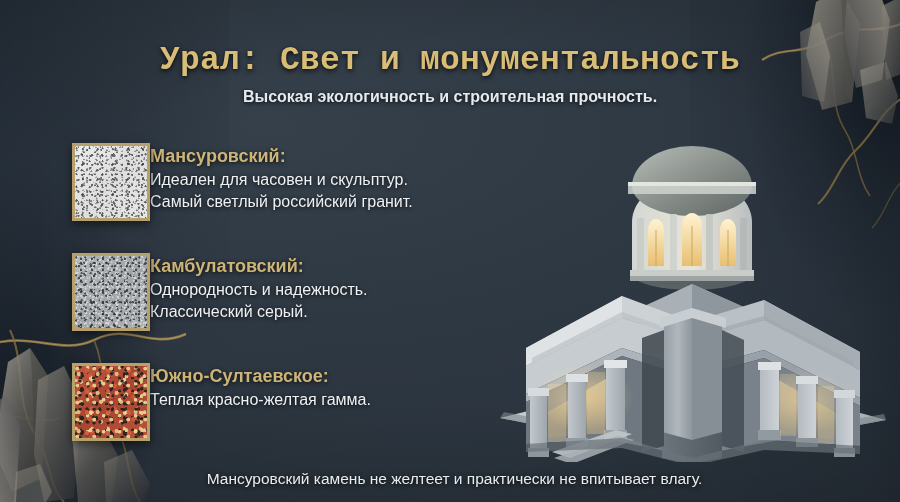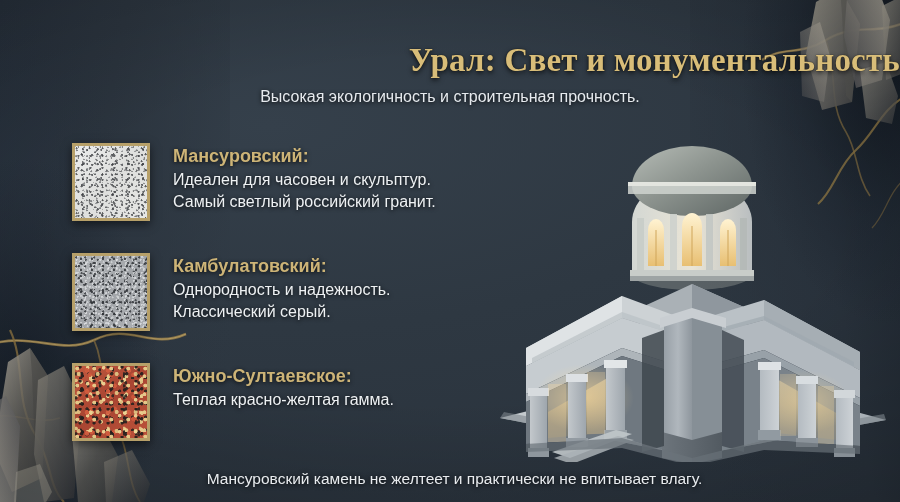--- a/index.html
+++ b/index.html
@@ -40,34 +40,34 @@
   .vein{position:absolute;pointer-events:none;}
   .vein svg{display:block;overflow:visible;}
 
   
   .crystal{position:absolute;pointer-events:none;}
   .crystal svg{display:block;}
 
   
   .title{
     position:absolute;left:0;right:0;top:42px;
-    text-align:right;
-    font-family:Liberation Serif, serif;
+    text-align:center;
+    font-family:Liberation Mono, monospace;
     font-weight:700;
     font-size:33px;
     letter-spacing:.2px;
     color:#d8bd79;
     text-shadow:0 2px 5px rgba(0,0,0,.75), 0 0 1px rgba(0,0,0,.9);
     white-space:nowrap;
   }
   .subtitle{
     position:absolute;left:0;right:0;top:88px;
     text-align:center;
     font-size:16px;
-    font-weight:400;
+    font-weight:700;
     color:#e6eaee;
     text-shadow:0 1px 4px rgba(0,0,0,.85);
     white-space:nowrap;
   }
 
   
   .stone-list{
     position:absolute;left:72px;top:143px;
     width:420px;
   }
@@ -159,21 +159,20 @@
       radial-gradient(circle at 44% 93%, rgba(41,35,32,.9) 0 1.3px, transparent 1.9px),
       radial-gradient(circle at 6%  90%, rgba(230,204,138,.88) 0 1.5px, transparent 2.1px),
       linear-gradient(140deg,#c25a40 0%,#a84532 46%,#bb5139 100%);
     background-size:
       17px 17px, 14px 14px, 21px 21px, 16px 16px, 13px 13px,
       19px 19px, 15px 15px, 22px 22px, 18px 18px, 12px 12px,
       20px 20px, 14px 14px, 23px 23px, 17px 17px, 13px 13px, 16px 16px, 100% 100%;
   }
 
   .stone-text{
-    margin-left:23px;
     padding-top:2px;
   }
   .stone-name{
     font-size:18px;
     font-weight:700;
     color:#cdb477;
     line-height:1.32;
     text-shadow:0 1px 4px rgba(0,0,0,.8);
     white-space:nowrap;
   }

